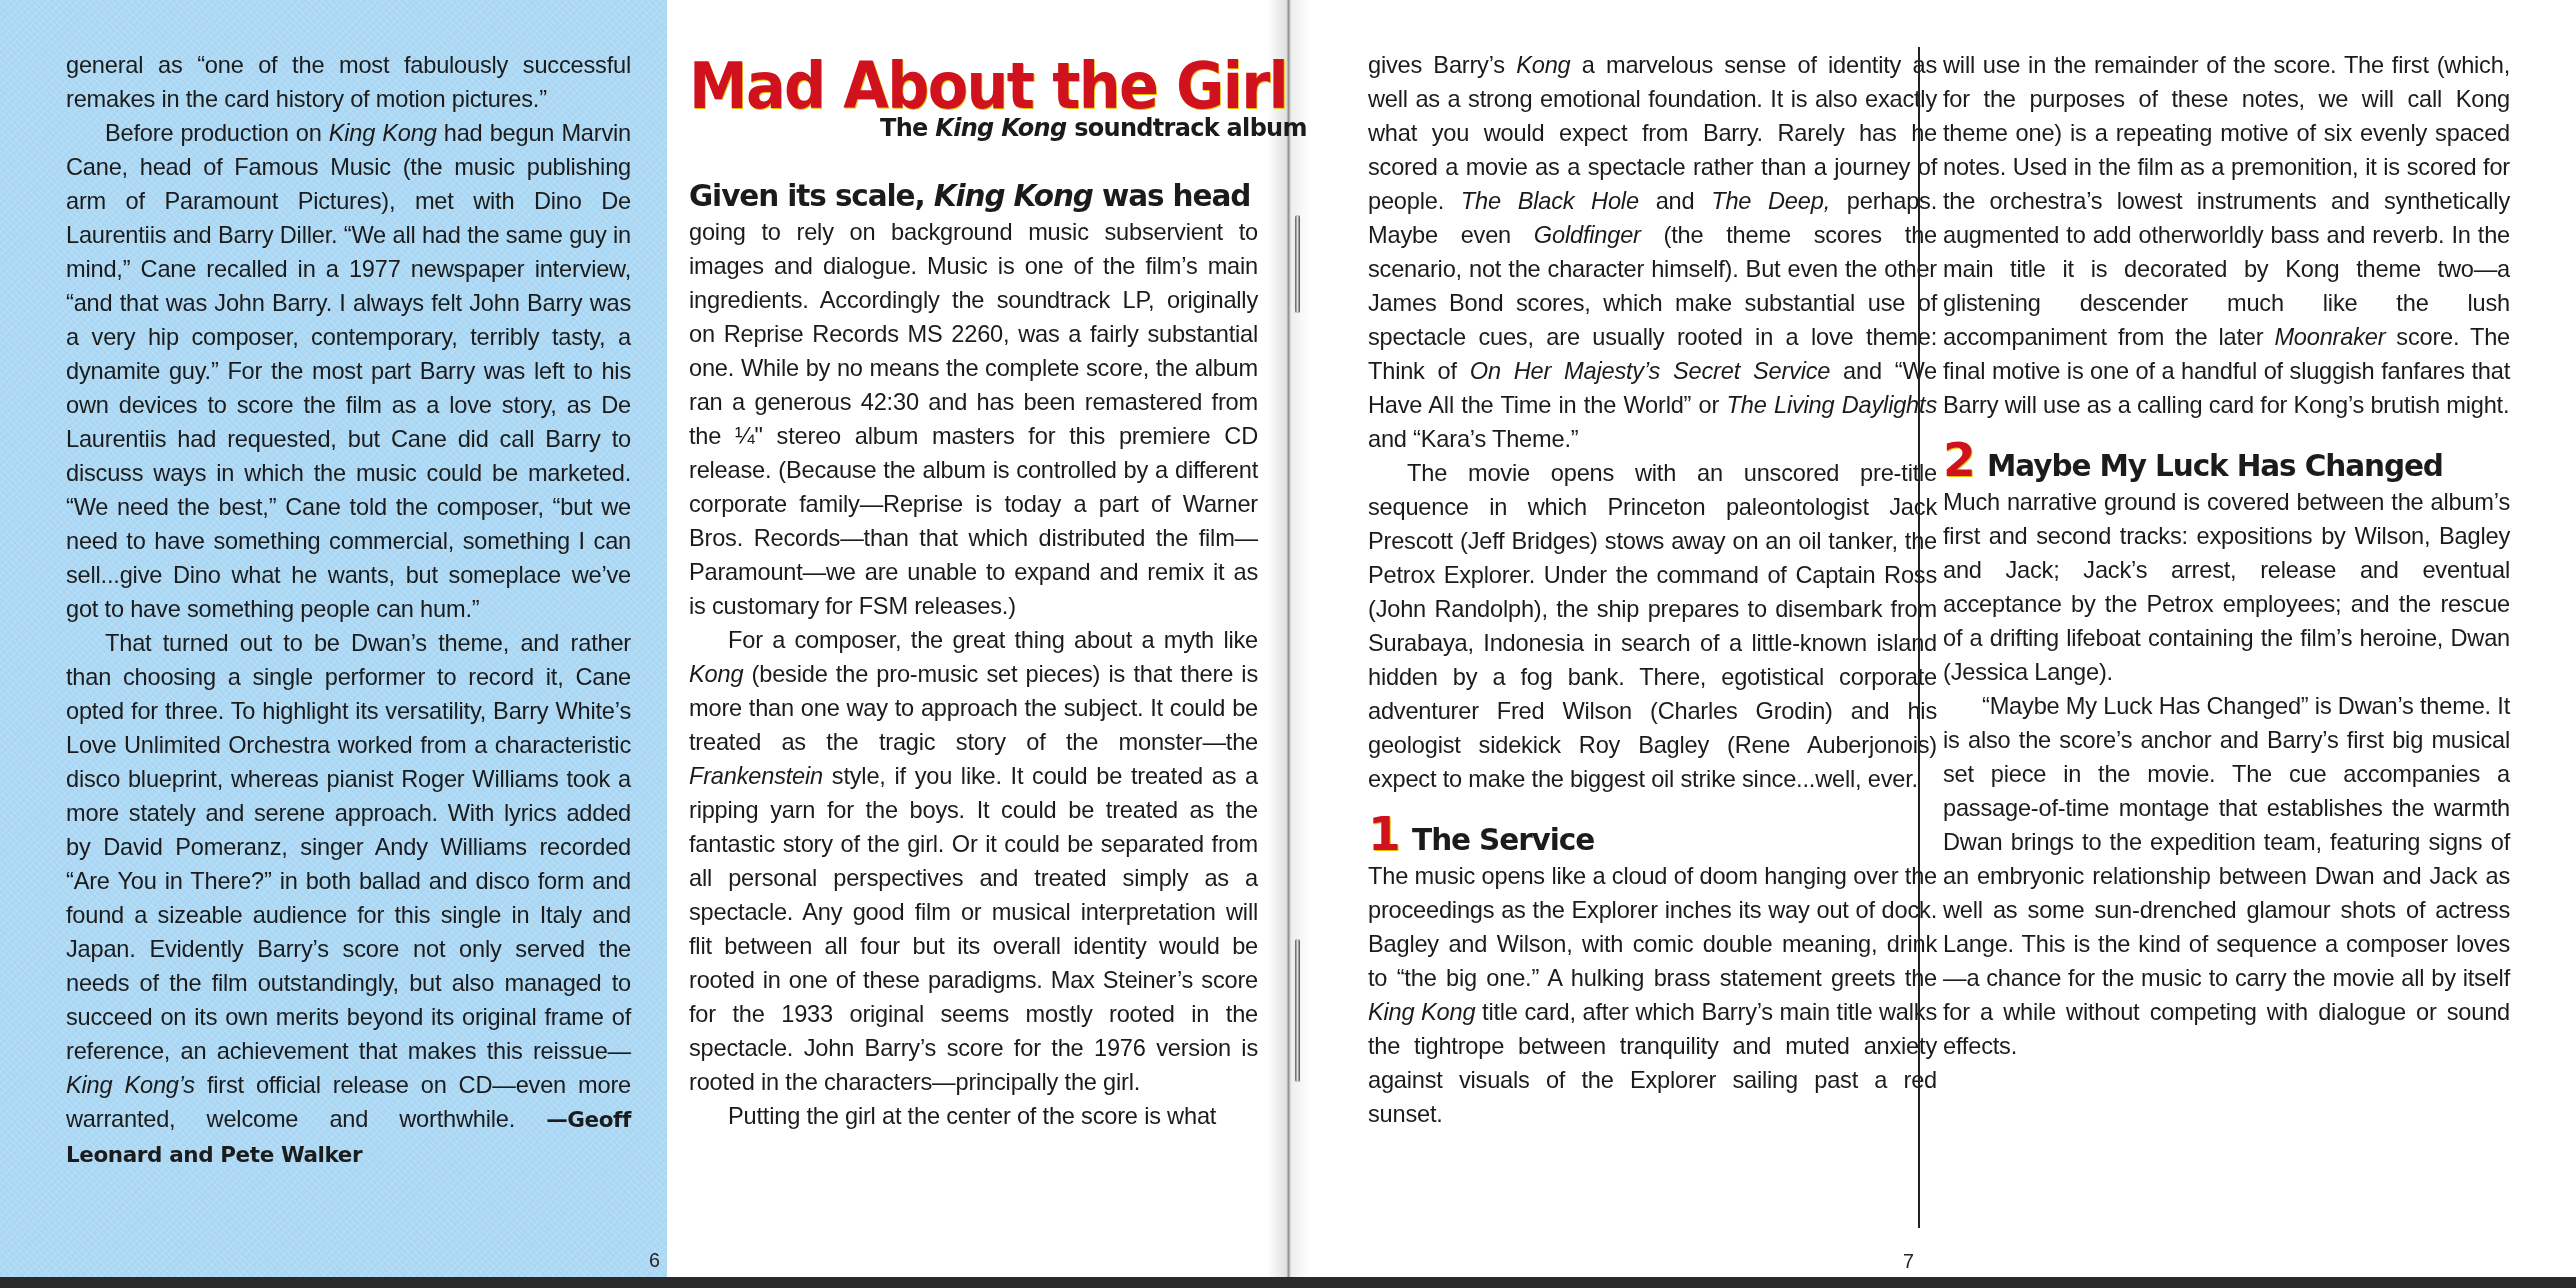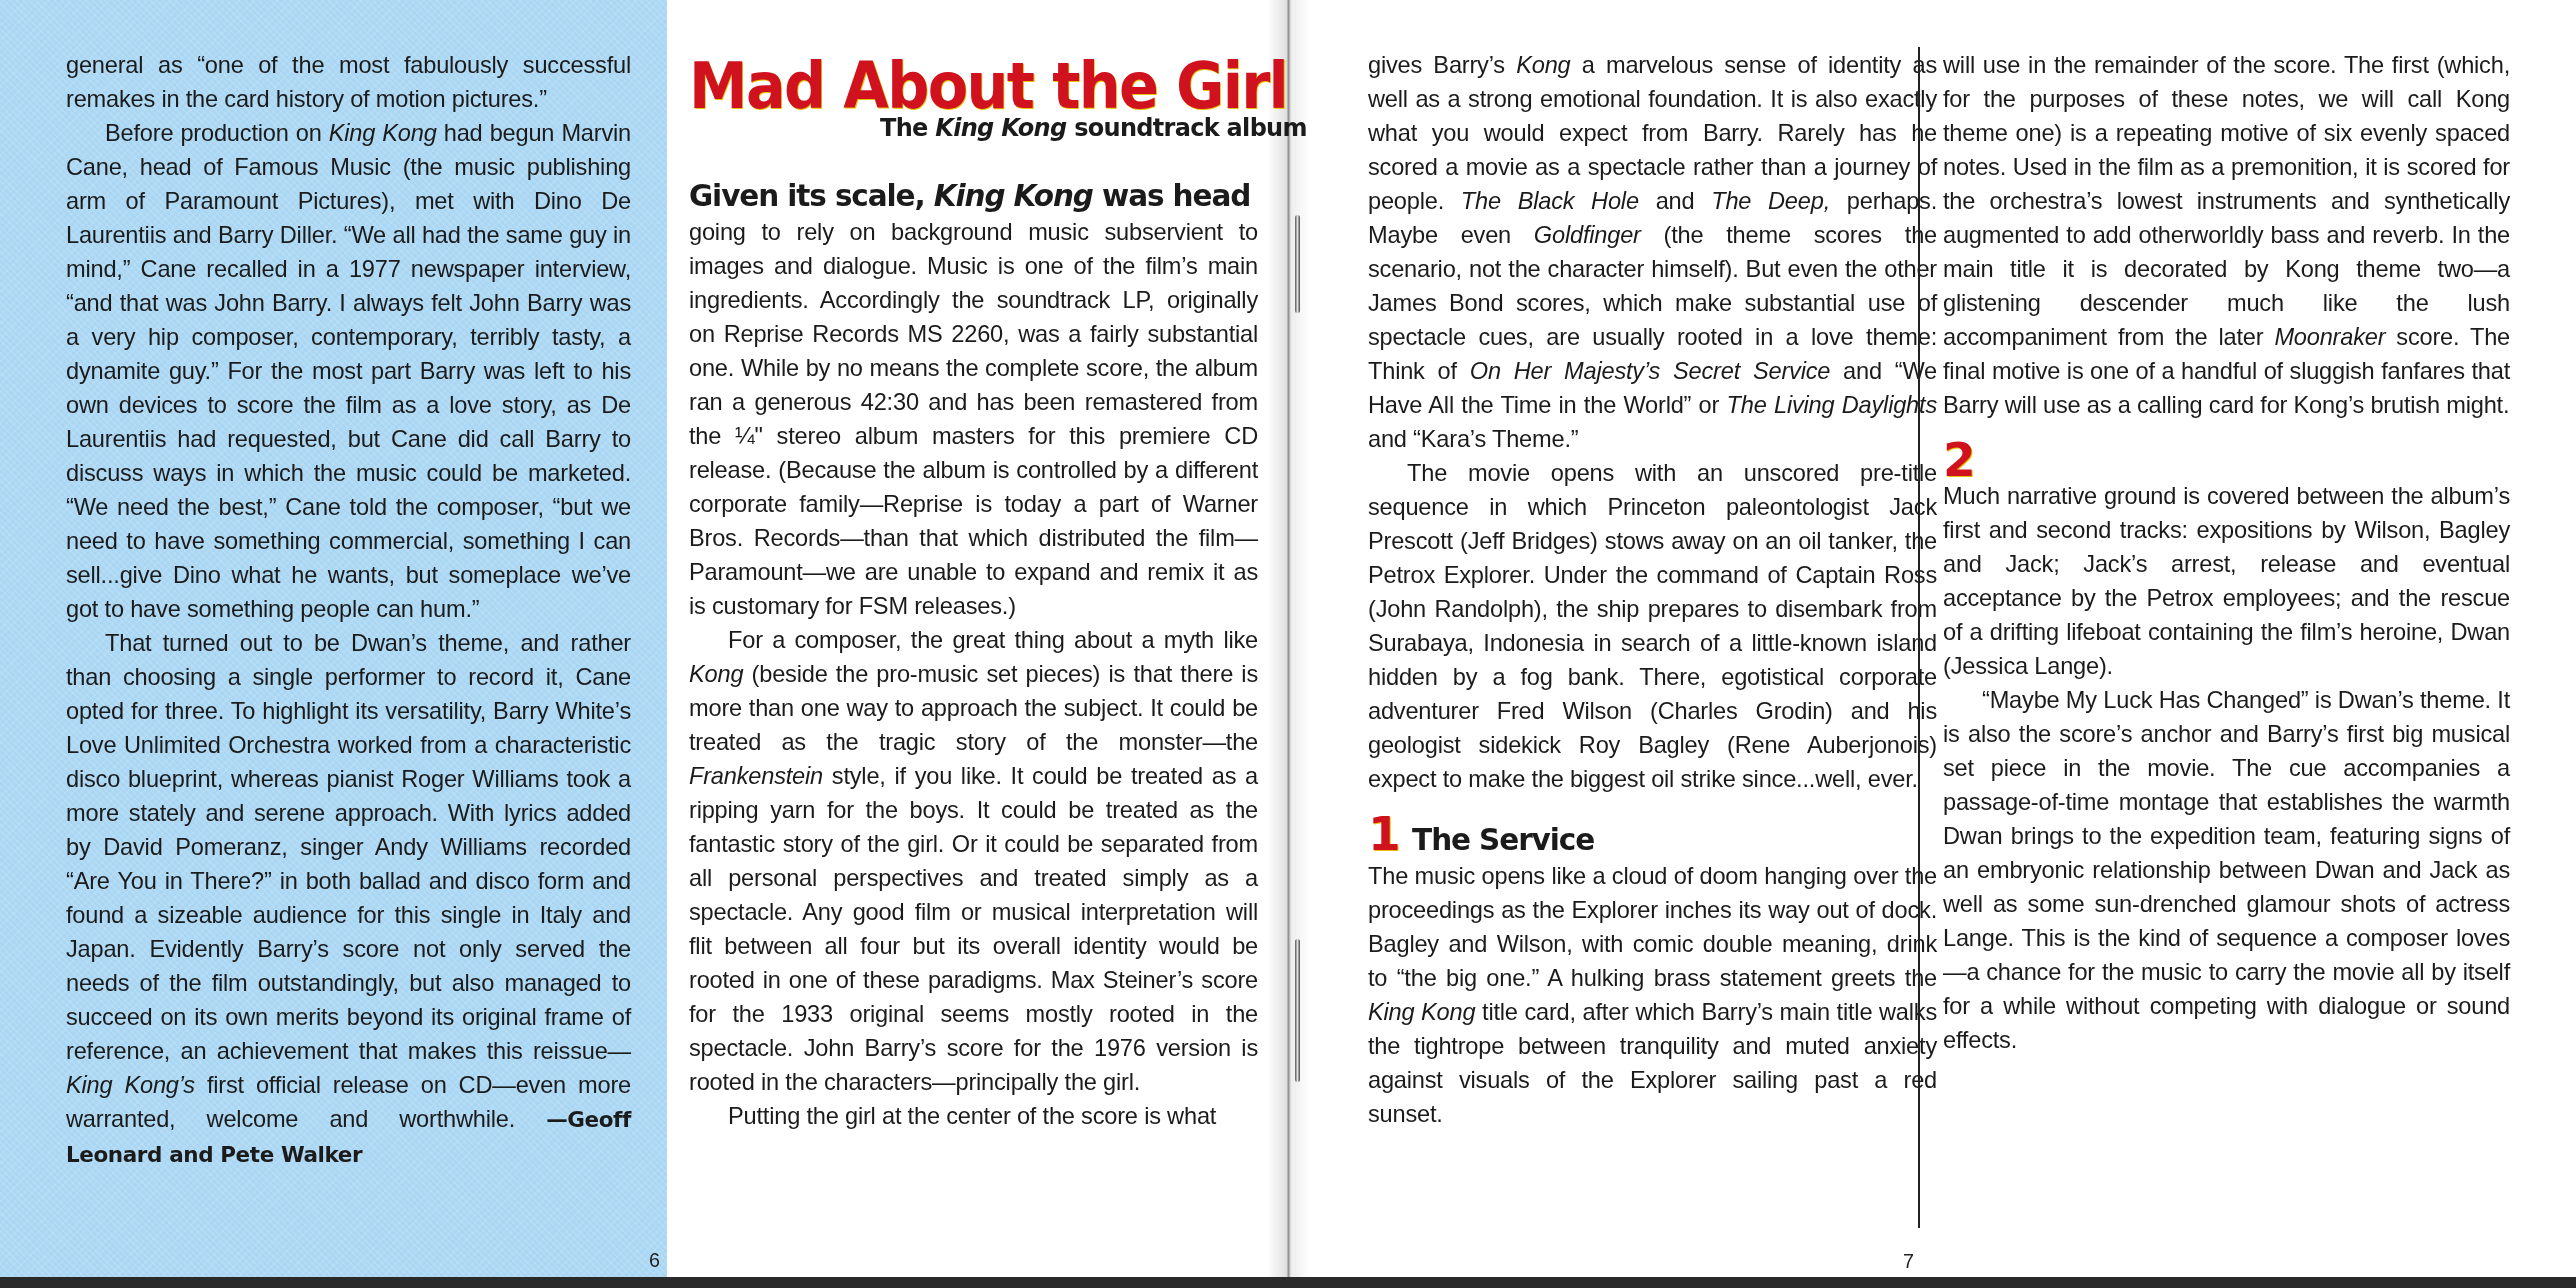--- a/index.html
+++ b/index.html
@@ -140,20 +140,21 @@
   </div>
 
   <div class="rule-vertical"></div>
 
   <div class="col col-4">
     <div>
         <p><span>will use in the remainder of the score. The first (which, for the purposes of these notes, we will call Kong theme one) is a repeating motive of six evenly spaced notes. Used in the film as a premonition, it is scored for the orchestra’s lowest instruments and synthetically augmented to add otherworldly bass and reverb. In the main title it is decorated by Kong theme two—a glistening descender much like the lush accompaniment from the later </span><i>Moonraker</i><span> score. The final motive is one of a handful of sluggish fanfares that Barry will use as a calling card for Kong’s brutish might.</span></p>
       </div>
     <div class="track-head">
       <span class="track-num">2</span>
+      <span>Maybe My Luck Has Changed</span>
     </div>
     <div>
         <p><span>Much narrative ground is covered between the album’s first and second tracks: expositions by Wilson, Bagley and Jack; Jack’s arrest, release and eventual acceptance by the Petrox employees; and the rescue of a drifting lifeboat containing the film’s heroine, Dwan (Jessica Lange).</span></p>
         <p class="indent"><span>“Maybe My Luck Has Changed” is Dwan’s theme. It is also the score’s anchor and Barry’s first big musical set piece in the movie. The cue accompanies a passage-of-time montage that establishes the warmth Dwan brings to the expedition team, featuring signs of an embryonic relationship between Dwan and Jack as well as some sun-drenched glamour shots of actress Lange. This is the kind of sequence a composer loves—a chance for the music to carry the movie all by itself for a while without competing with dialogue or sound effects.</span></p>
       </div>
   </div>
 
   <span class="page-num pn-6">6</span>
   <span class="page-num pn-7">7</span>
 

